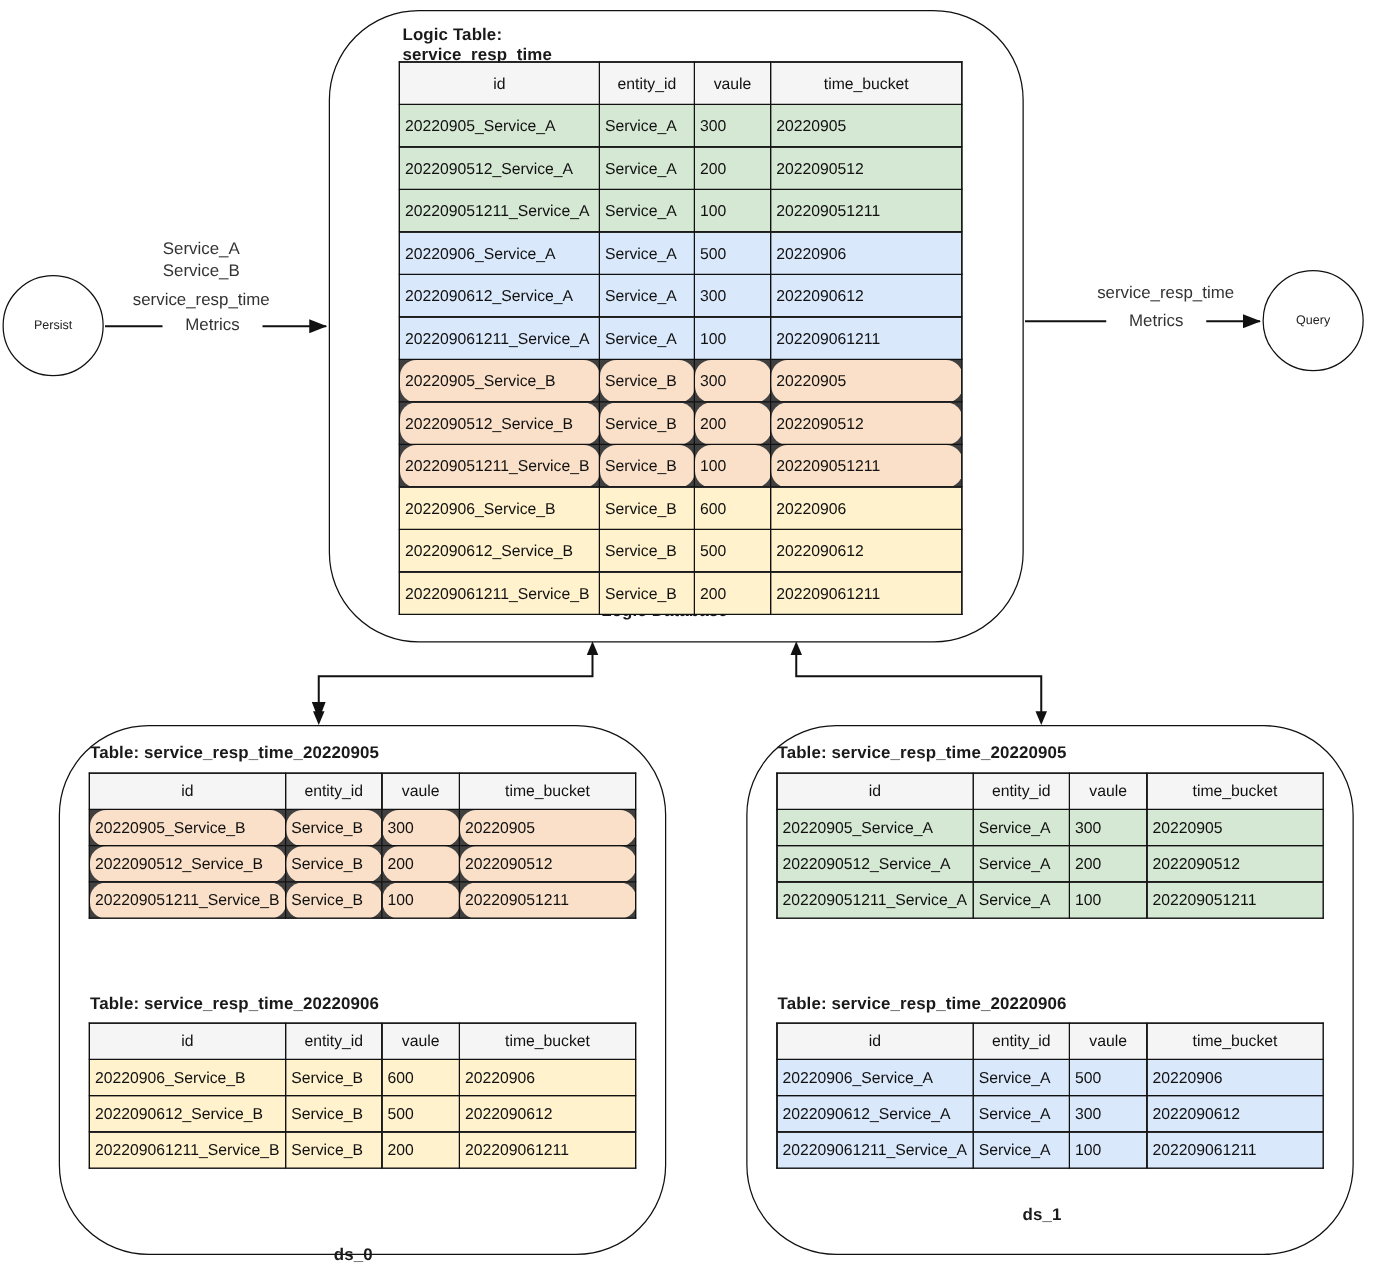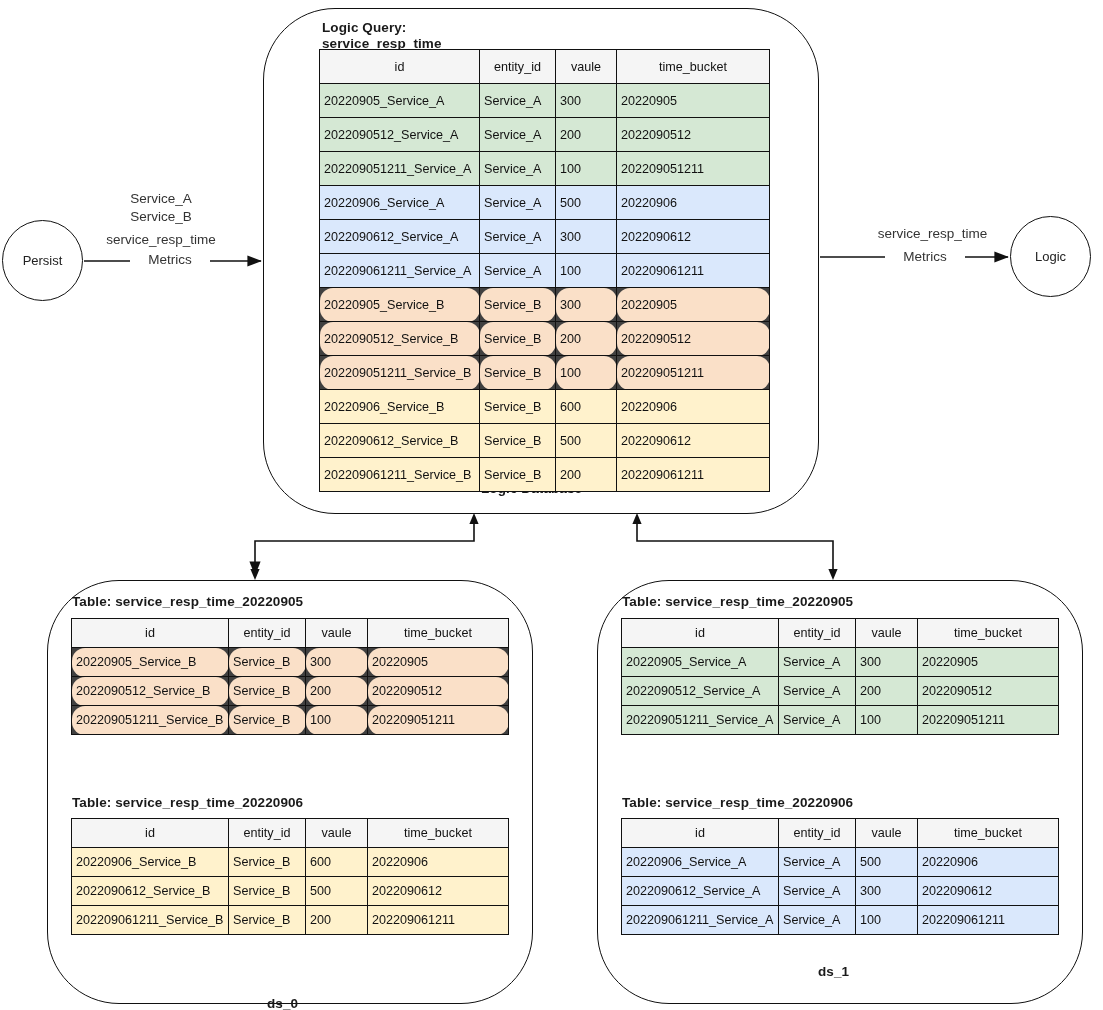--- a/index.html
+++ b/index.html
@@ -23,21 +23,21 @@
   #ds0-box{left:47px;top:580px;width:486px;height:424px;}
   #ds1-box{left:597px;top:580px;width:486px;height:424px;}
 
   
   .circle{
     position:absolute;
     border:1.6px solid #111111;
     border-radius:50%;
     background:#ffffff;
     display:flex;align-items:center;justify-content:center;
-    font-size:13px;color:#222;
+    font-size:10px;color:#222;
     box-sizing:border-box;
     text-align:center;
   }
   #persist-node{left:2px;top:220px;width:81px;height:81px;}
   #query-node{left:1010px;top:216px;width:81px;height:81px;}
 
   
   .box-title{
     position:absolute;
     font-weight:bold;
@@ -150,31 +150,31 @@
   </svg>
 
   <div id="logic-db-box" class="rounded-box"></div>
   <div id="ds0-box" class="rounded-box"></div>
   <div id="ds1-box" class="rounded-box"></div>
 
   <div id="persist-node" class="circle">
     <span>Persist</span>
   </div>
   <div id="query-node" class="circle">
-    <span>Logic</span>
+    <span>Query</span>
   </div>
 
   <div id="persist-edge-top" class="edge-label"><span>Service_A</span><br><span>Service_B</span></div>
   <div id="persist-edge-mid" class="edge-label">service_resp_time</div>
   <div id="persist-edge-low" class="edge-label">Metrics</div>
 
   <div id="query-edge-top" class="edge-label">service_resp_time</div>
   <div id="query-edge-low" class="edge-label">Metrics</div>
 
-  <div id="logic-table-title" class="box-title">Logic Query:
+  <div id="logic-table-title" class="box-title">Logic Table:
 service_resp_time</div>
   <div id="logic-db-label" class="box-title">Logic Database</div>
   <div id="ds0-label" class="box-title">ds_0</div>
   <div id="ds1-label" class="box-title">ds_1</div>
 
   <div id="ds0-t1-title" class="box-title">Table: service_resp_time_20220905</div>
   <div id="ds0-t2-title" class="box-title">Table: service_resp_time_20220906</div>
   <div id="ds1-t1-title" class="box-title">Table: service_resp_time_20220905</div>
   <div id="ds1-t2-title" class="box-title">Table: service_resp_time_20220906</div>
 

